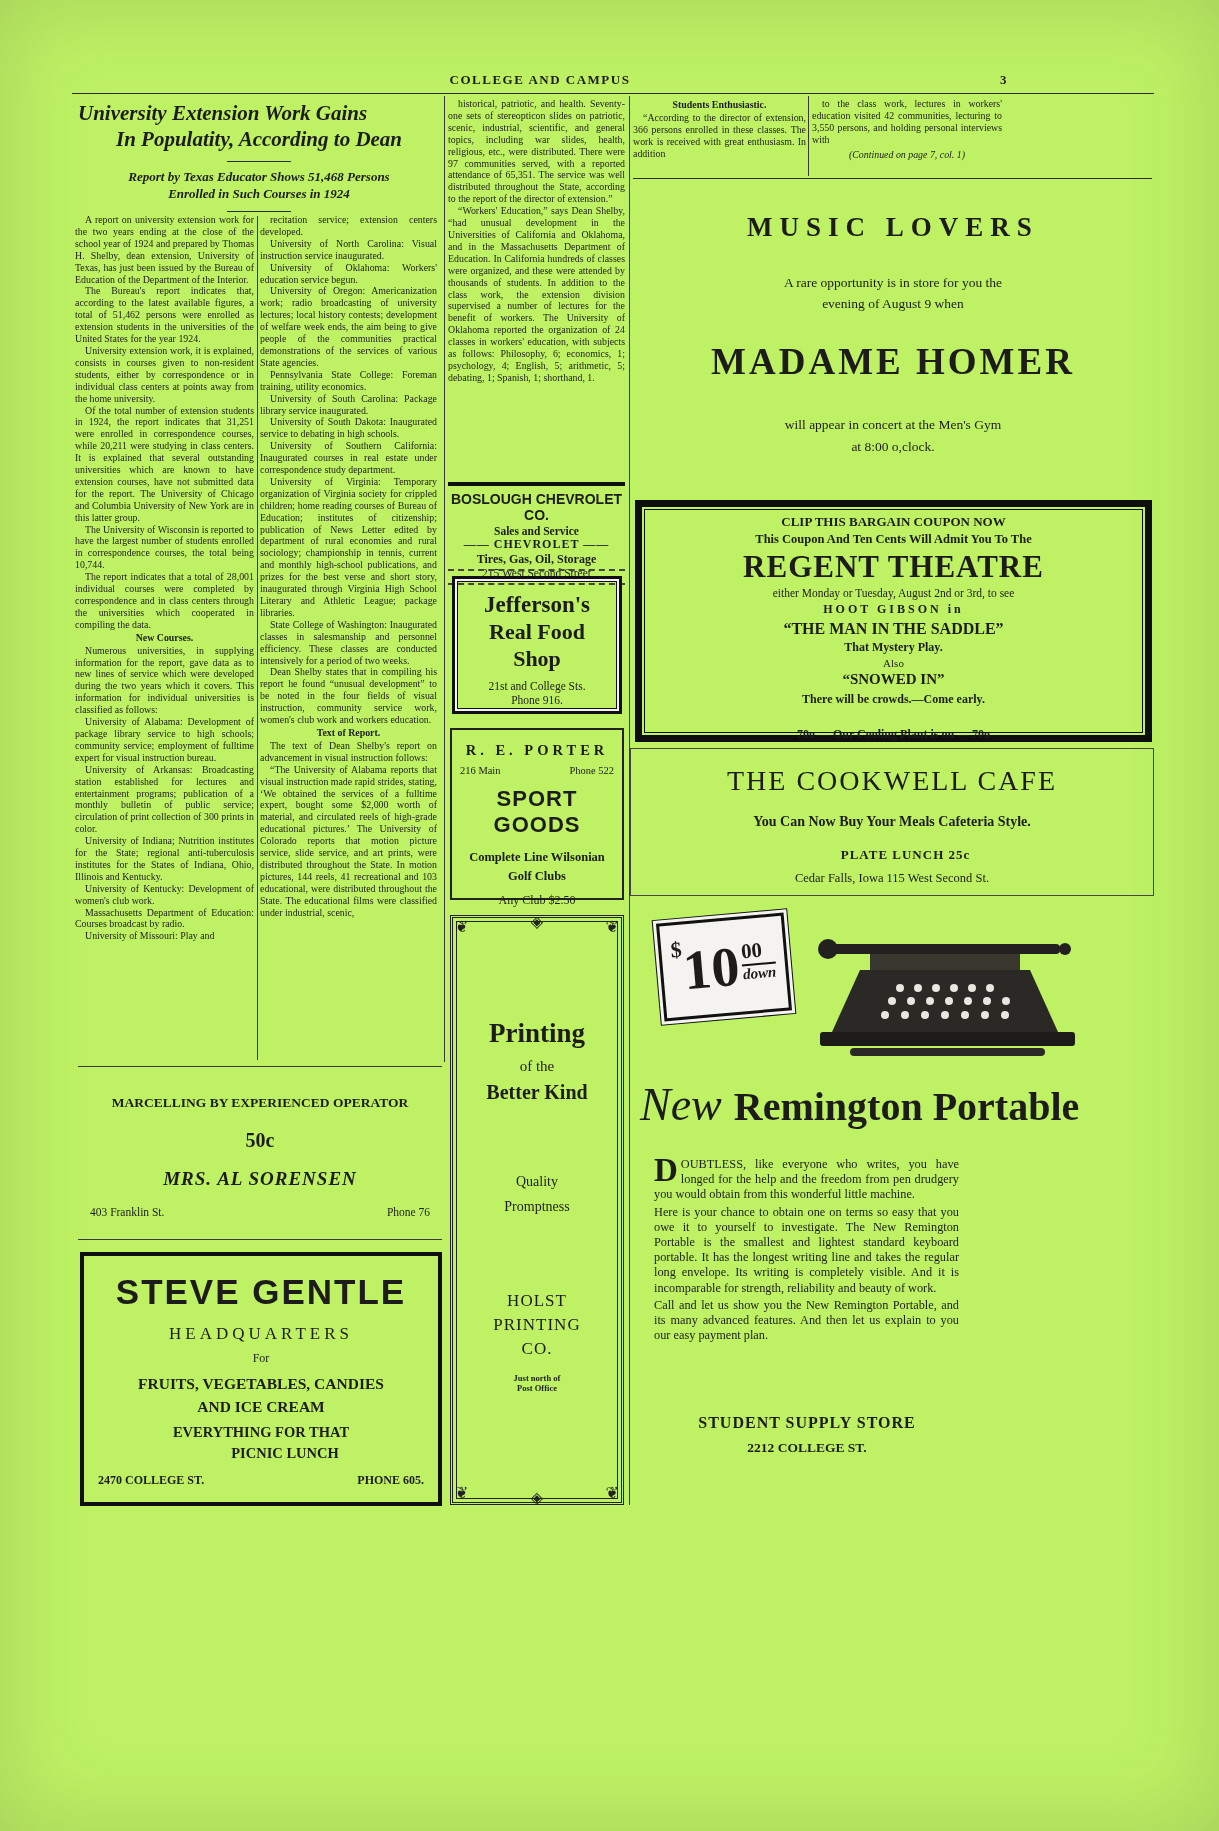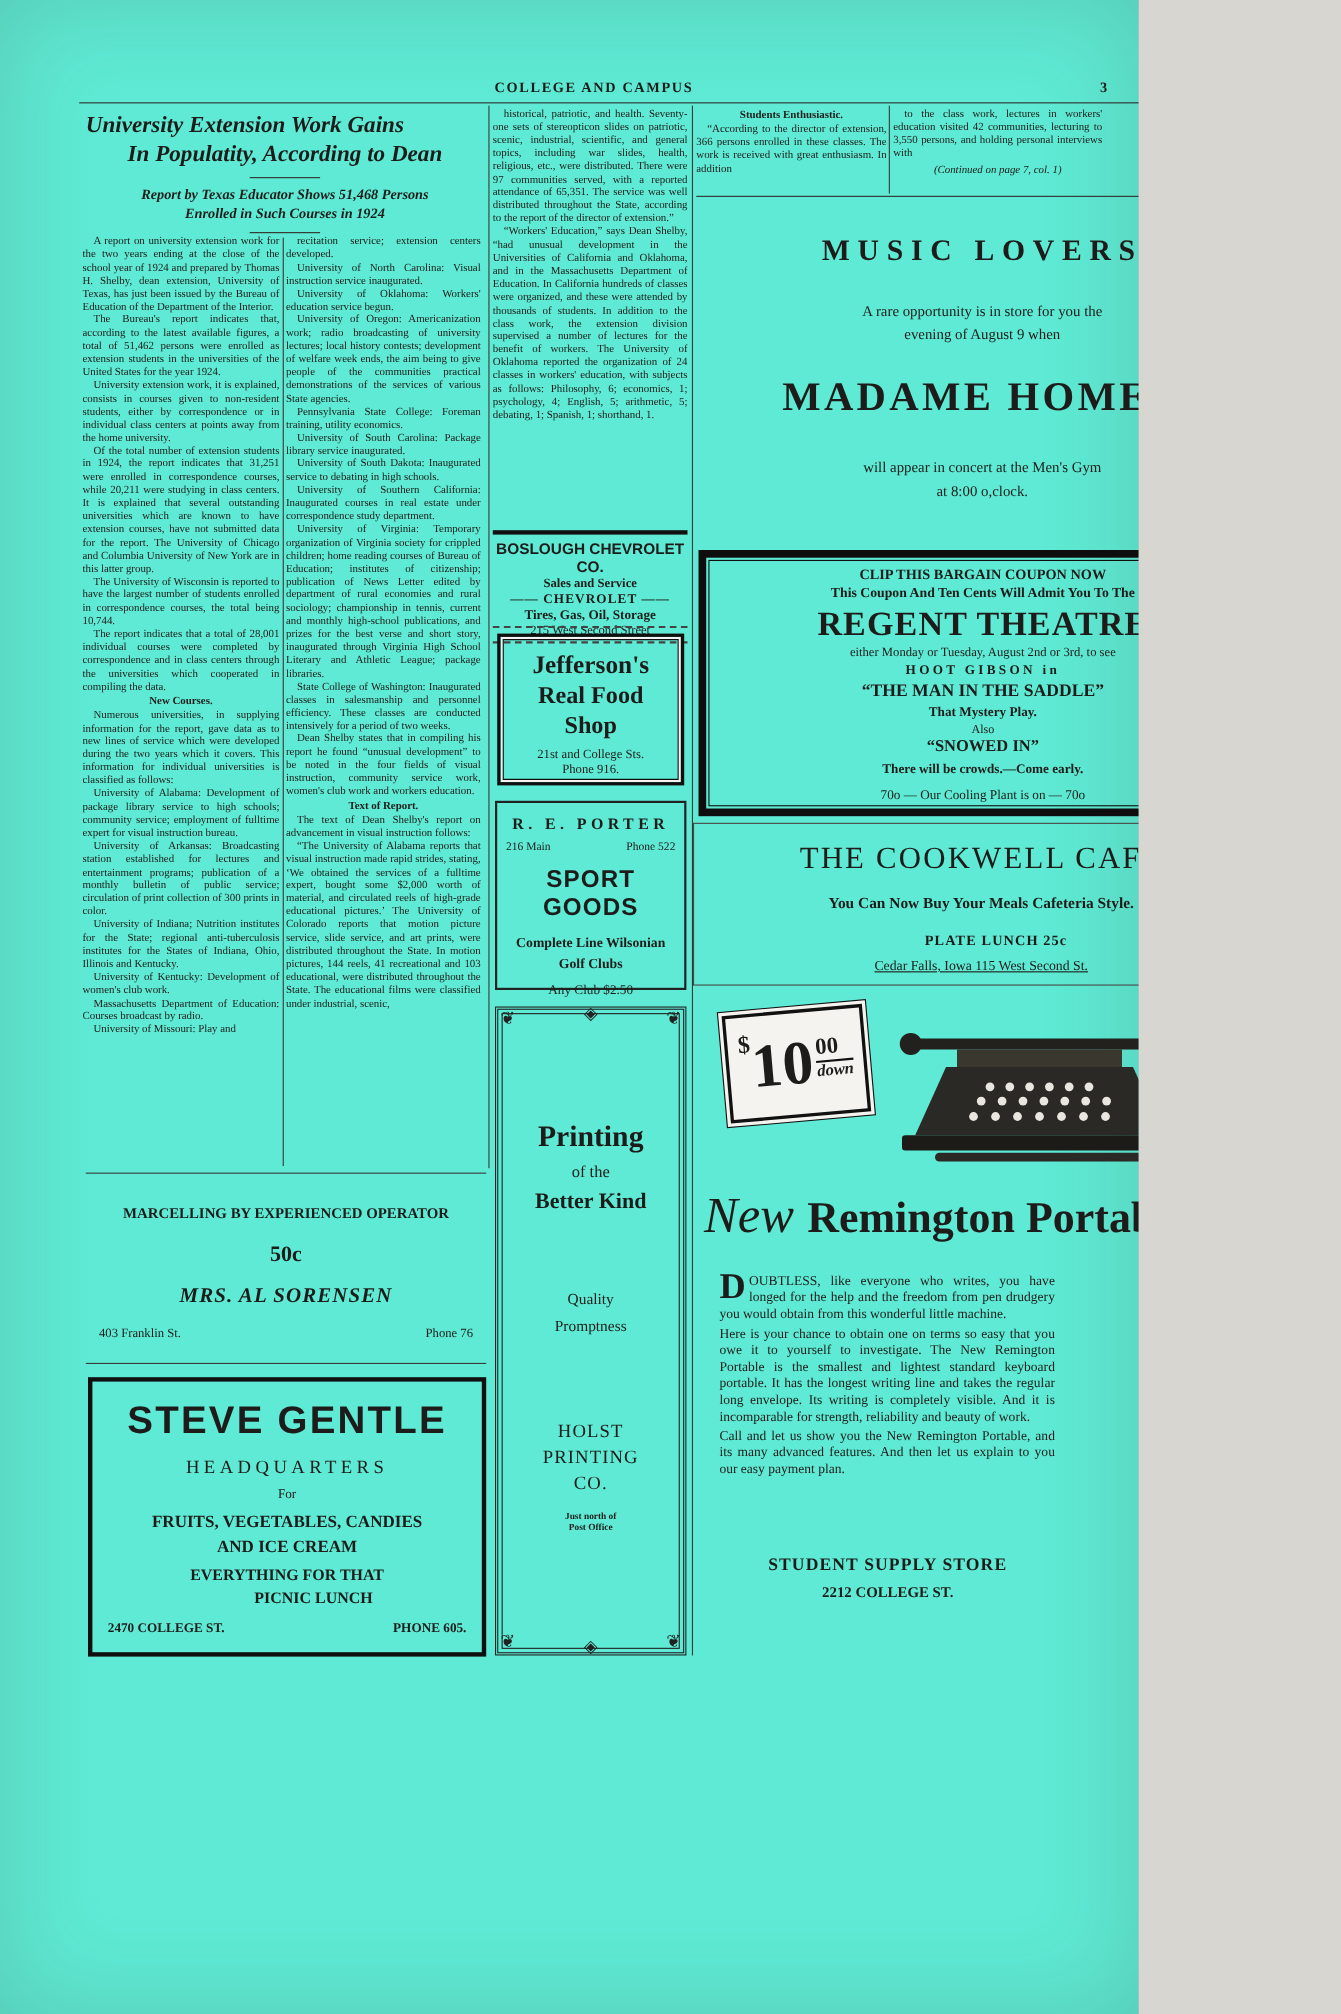--- a/index.html
+++ b/index.html
@@ -1,18 +1,18 @@
 <!DOCTYPE html>
 <html><head>
 <meta charset="utf-8">
 <style>
   * { box-sizing: border-box; margin: 0; padding: 0; }
   html,body { background: #d8d6d1; }
   body { font-family: "Liberation Serif", serif; color: #1d1c1a; }
-  .page { position: relative; width: 1035px; height: 1831px; background: #5eead4;
+  .page { position: relative; width: 1219px; height: 1831px; background: #bef264;
           overflow: hidden; box-shadow: inset 0 0 90px rgba(60,55,45,.18); }
 
   
   .rule-h { position: absolute; height: 1px; background: #2e2d2b; }
   .rule-v { position: absolute; width: 1px; background: #3a3937; }
 
   
   .hdr { position: absolute; left: 75px; top: 72px; width: 930px; text-align: center;
          font-weight: bold; font-size: 13px; letter-spacing: 1.5px; }
   .hdr-num { position: absolute; left: 1000px; top: 72px; font-weight: bold; font-size: 13px; }
@@ -102,29 +102,29 @@
   .reg-l1 { font-weight: bold; font-size: 13px; }
   .reg-l2 { font-weight: bold; font-size: 12.5px; margin-top: 2px; }
   .reg-title { font-size: 31px; font-weight: bold; letter-spacing: 1px; margin-top: 2px; }
   .reg-l3 { font-size: 11.5px; margin-top: 2px; }
   .reg-l4 { font-weight: bold; font-size: 12px; letter-spacing: 3px; margin-top: 3px; }
   .reg-l5 { font-weight: bold; font-size: 16px; margin-top: 3px; }
   .reg-l6 { font-weight: bold; font-size: 12px; margin-top: 2px; }
   .reg-l7 { font-size: 11px; margin-top: 2px; }
   .reg-l8 { font-weight: bold; font-size: 15px; margin-top: 2px; }
   .reg-l9 { font-weight: bold; font-size: 12px; margin-top: 4px; }
-  .reg-l10 { font-weight: normal; font-size: 12px; margin-top: 8px; }
+  .reg-l10 { font-weight: bold; font-size: 12px; margin-top: 20px; }
 
   
   .cookwell { position: absolute; left: 630px; top: 748px; width: 524px; height: 148px;
               border: 1px solid #474747; text-align: center; }
   .cook-title { margin-top: 16px; font-size: 28px; letter-spacing: 2px; }
   .cook-l1 { margin-top: 17px; font-weight: bold; font-size: 14px; }
   .cook-l2 { margin-top: 17px; font-weight: bold; font-size: 13px; letter-spacing: 1px; padding-left: 27px; }
-  .cook-l3 { margin-top: 8px; font-size: 12.5px; text-decoration: underline; }
+  .cook-l3 { margin-top: 8px; font-size: 12.5px; }
 
   
   .remington { position: absolute; left: 640px; top: 902px; width: 520px; height: 610px; }
   .price-frame { position: absolute; left: 20px; top: 16px; width: 128px; height: 98px;
                  border: 3px solid #111; box-shadow: 0 0 0 3px #f4f3ef, 0 0 0 4px #111;
                  transform: rotate(-5deg); background: #f4f3ef;
                  display: flex; align-items: center; justify-content: center; }
   .dollar { font-size: 22px; font-weight: bold; align-self: flex-start; margin-top: 12px; }
   .ten { font-size: 56px; font-weight: bold; line-height: 1; }
   .frac { display: flex; flex-direction: column; margin-left: 3px; margin-top: -8px; }

